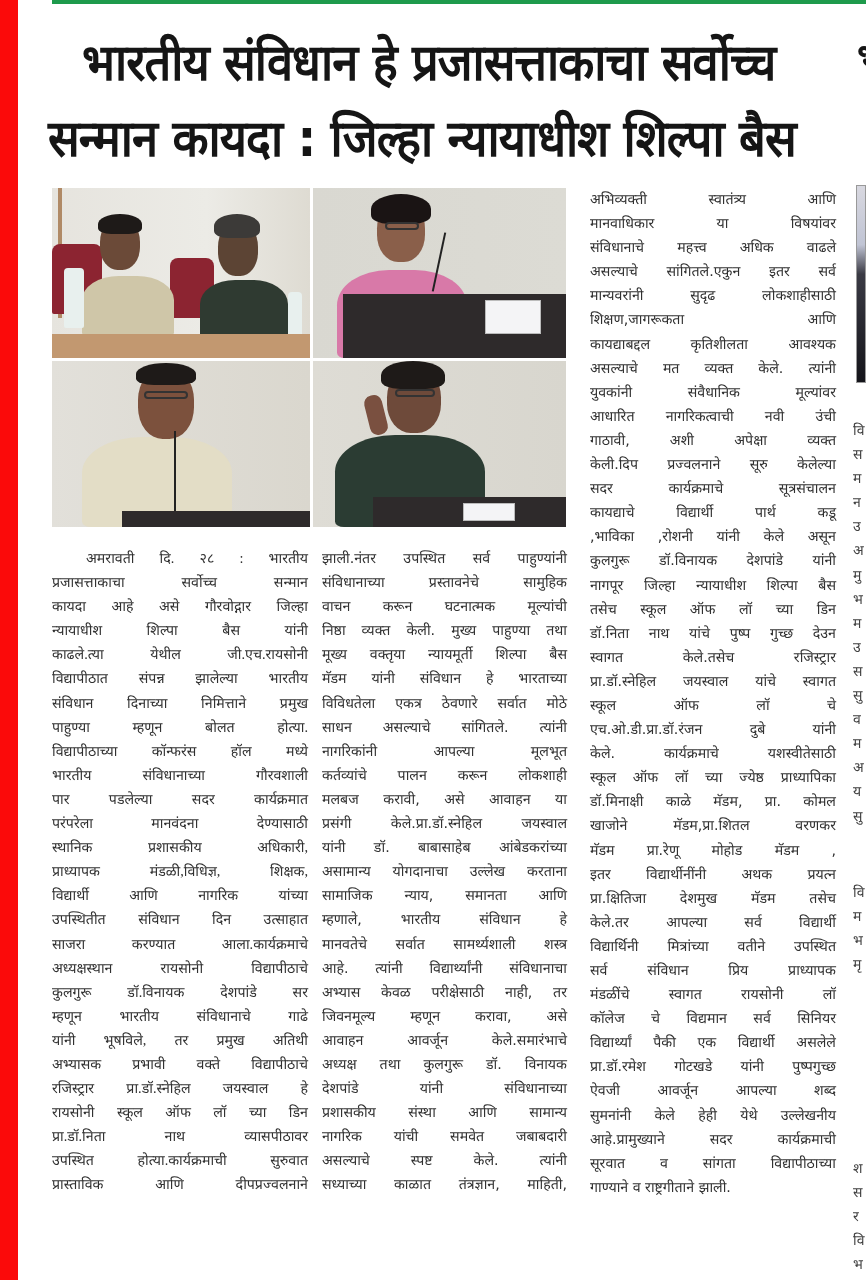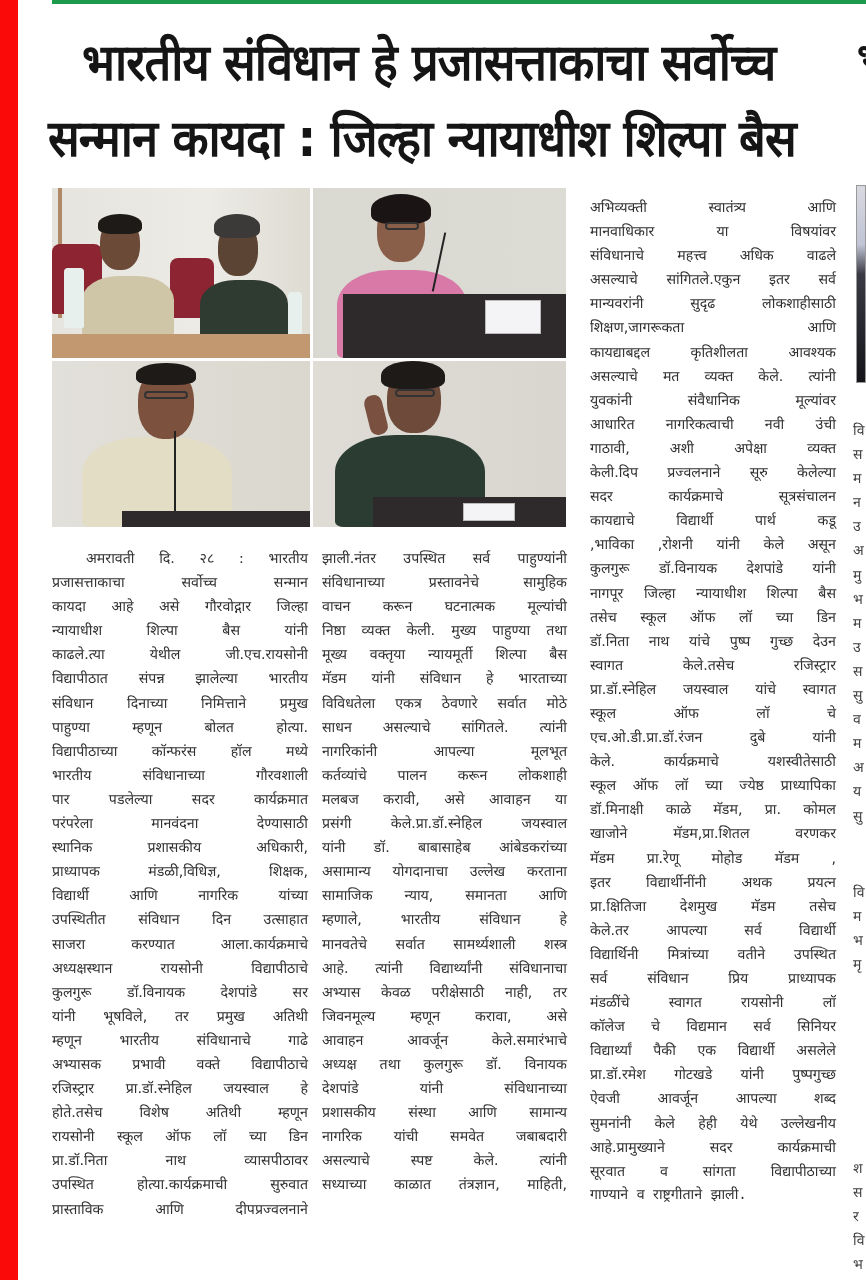--- a/index.html
+++ b/index.html
@@ -25,25 +25,25 @@
   .podium-logo { position: absolute; background: #f4f4f6; border: 1px solid #bbb; }
   .chair { position: absolute; background: #8c2431; border-radius: 8px 8px 2px 2px; }
   .table { position: absolute; background: #c29870; }
   .bottle { position: absolute; background: #e8f0ee; border-radius: 4px 4px 2px 2px; }
   .glasses { position: absolute; border: 2px solid #333; border-radius: 4px; height: 8px; }
   .mic { position: absolute; width: 2px; background: #222; }
 
   .col { position: absolute; font-family: "DejaVu Sans", sans-serif; font-size: 14.2px; line-height: 24.1px;
     color: #303030; text-align: justify; }
   .col p { white-space: nowrap; text-align-last: justify; }
-  .col p.last { text-align-last: left; font-family: Liberation Mono, monospace; }
-  .col1 { left: 52px; top: 546px; width: 256px; }
+  .col p.last { text-align-last: left; }
+  .col1 { left: 52px; top: 546px; width: 256px; font-family: Liberation Serif, serif; }
   .col1 p.first { text-indent: 34px; }
   .col2 { left: 322px; top: 546px; width: 245px; }
-  .col3 { left: 590px; top: 187px; width: 246px; margin-top: 8px; }
+  .col3 { left: 590px; top: 187px; width: 246px; }
   .edge-photo { position: absolute; left: 856px; top: 185px; width: 10px; height: 198px;
     background: linear-gradient(#d8d8e0 0%, #c0c4d4 30%, #3a3a44 45%, #14141a 100%); border: 1px solid #999; }
   .edge-glyphs { position: absolute; left: 853px; font-size: 14px; line-height: 24.1px; color: #404040; }
   .edge-head { position: absolute; left: 857px; top: 28px; font-size: 40px; font-weight: bold; color: #151515; line-height: 60px; }
 </style>
 </head>
 <body>
 
 <div class="red-strip"></div>
 <div class="green-bar"></div>
@@ -117,25 +117,24 @@
   <p>भारतीय संविधानाच्या गौरवशाली</p>
   <p>पार पडलेल्या सदर कार्यक्रमात</p>
   <p>परंपरेला मानवंदना देण्यासाठी</p>
   <p>स्थानिक प्रशासकीय अधिकारी,</p>
   <p>प्राध्यापक मंडळी,विधिज्ञ, शिक्षक,</p>
   <p>विद्यार्थी आणि नागरिक यांच्या</p>
   <p>उपस्थितीत संविधान दिन उत्साहात</p>
   <p>साजरा करण्यात आला.कार्यक्रमाचे</p>
   <p>अध्यक्षस्थान रायसोनी विद्यापीठाचे</p>
   <p>कुलगुरू डॉ.विनायक देशपांडे सर</p>
+  <p>म्हणून भारतीय संविधानाचे गाढे</p>
   <p>यांनी भूषविले, तर प्रमुख अतिथी</p>
-  <p>म्हणून भारतीय संविधानाचे गाढे</p>
   <p>अभ्यासक प्रभावी वक्ते विद्यापीठाचे</p>
   <p>रजिस्ट्रार प्रा.डॉ.स्नेहिल जयस्वाल हे</p>
-  <p>होते.तसेच विशेष अतिथी म्हणून</p>
   <p>रायसोनी स्कूल ऑफ लॉ च्या डिन</p>
   <p>प्रा.डॉ.निता नाथ व्यासपीठावर</p>
   <p>उपस्थित होत्या.कार्यक्रमाची सुरुवात</p>
   <p>प्रास्ताविक आणि दीपप्रज्वलनाने</p>
 </div>
 
 <div class="col col2">
   <p>झाली.नंतर उपस्थित सर्व पाहुण्यांनी</p>
   <p>संविधानाच्या प्रस्तावनेचे सामुहिक</p>
   <p>वाचन करून घटनात्मक मूल्यांची</p>

